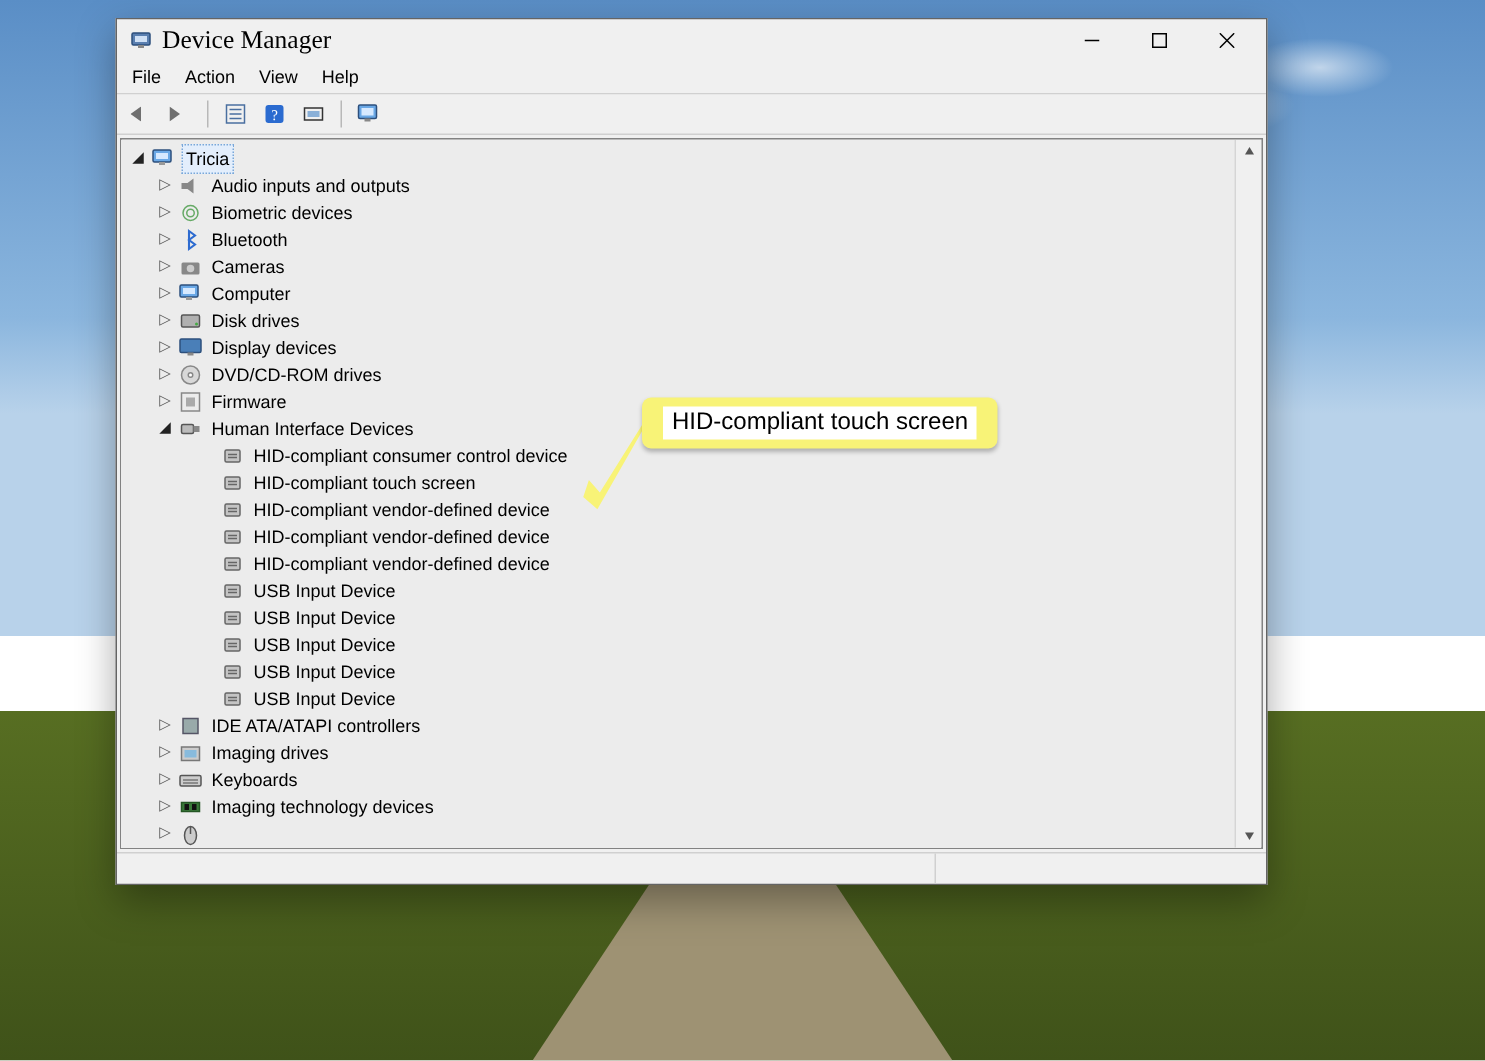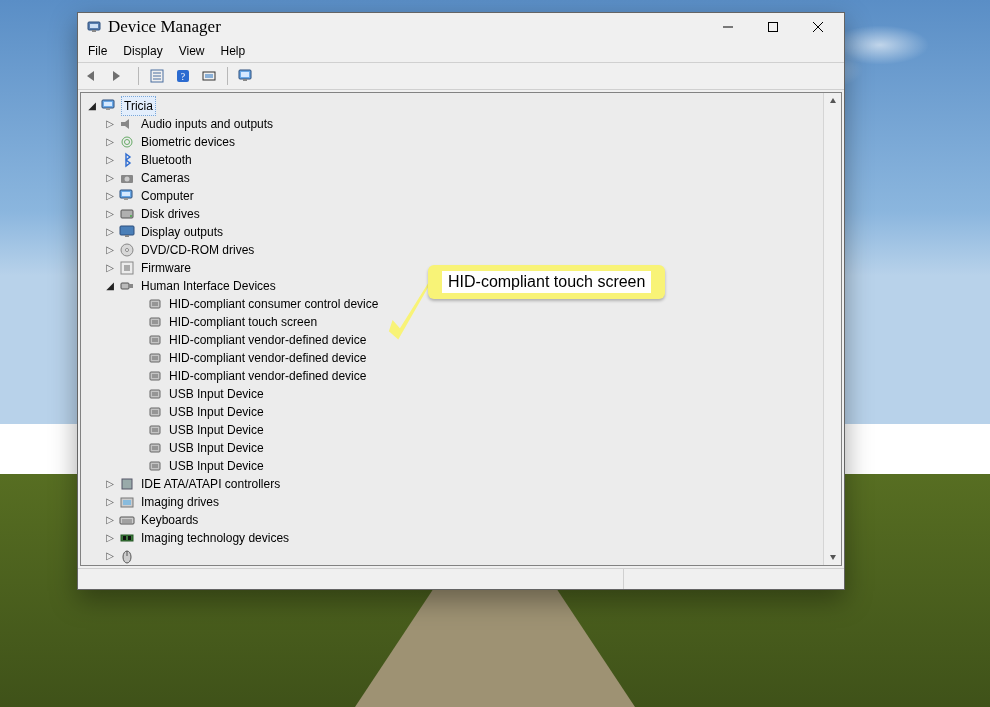--- a/index.html
+++ b/index.html
@@ -269,21 +269,21 @@
         <svg width="10" height="10">
             <line x1="0" y1="0" x2="10" y2="10" stroke="#000"></line>
             <line x1="10" y1="0" x2="0" y2="10" stroke="#000"></line>
           </svg>
       </div>
     </div>
   </div>
 
   <div class="menubar">
     <div class="menu-item">File</div>
-    <div class="menu-item">Display</div>
+    <div class="menu-item">Action</div>
     <div class="menu-item">View</div>
     <div class="menu-item">Help</div>
   </div>
 
   <div class="toolbar">
     <div class="tool-btn" title="Back">
       <svg width="14" height="10" viewBox="0 0 14 10">
           <path d="M7 0 L0 5 L7 10 Z" fill="#6f6f6f"></path>
         </svg>
     </div>
@@ -396,21 +396,21 @@
           <span class="node-label">Disk drives</span>
         </div>
         <div class="tree-row" style="padding-left: 18px;">
           <span class="chevron">▷</span>
           <span class="node-icon">
             <svg width="16" height="16">
               <rect x="1" y="2" width="14" height="9" rx="1" fill="#4a7fb8" stroke="#2c4f7c"></rect>
               <rect x="6" y="11" width="4" height="2" fill="#888"></rect>
             </svg>
           </span>
-          <span class="node-label">Display outputs</span>
+          <span class="node-label">Display devices</span>
         </div>
         <div class="tree-row" style="padding-left: 18px;">
           <span class="chevron">▷</span>
           <span class="node-icon">
             <svg width="16" height="16">
               <circle cx="8" cy="8" r="6" fill="#d8d8d8" stroke="#888"></circle>
               <circle cx="8" cy="8" r="1.5" fill="#fff" stroke="#888"></circle>
             </svg>
           </span>
           <span class="node-label">DVD/CD-ROM drives</span>

